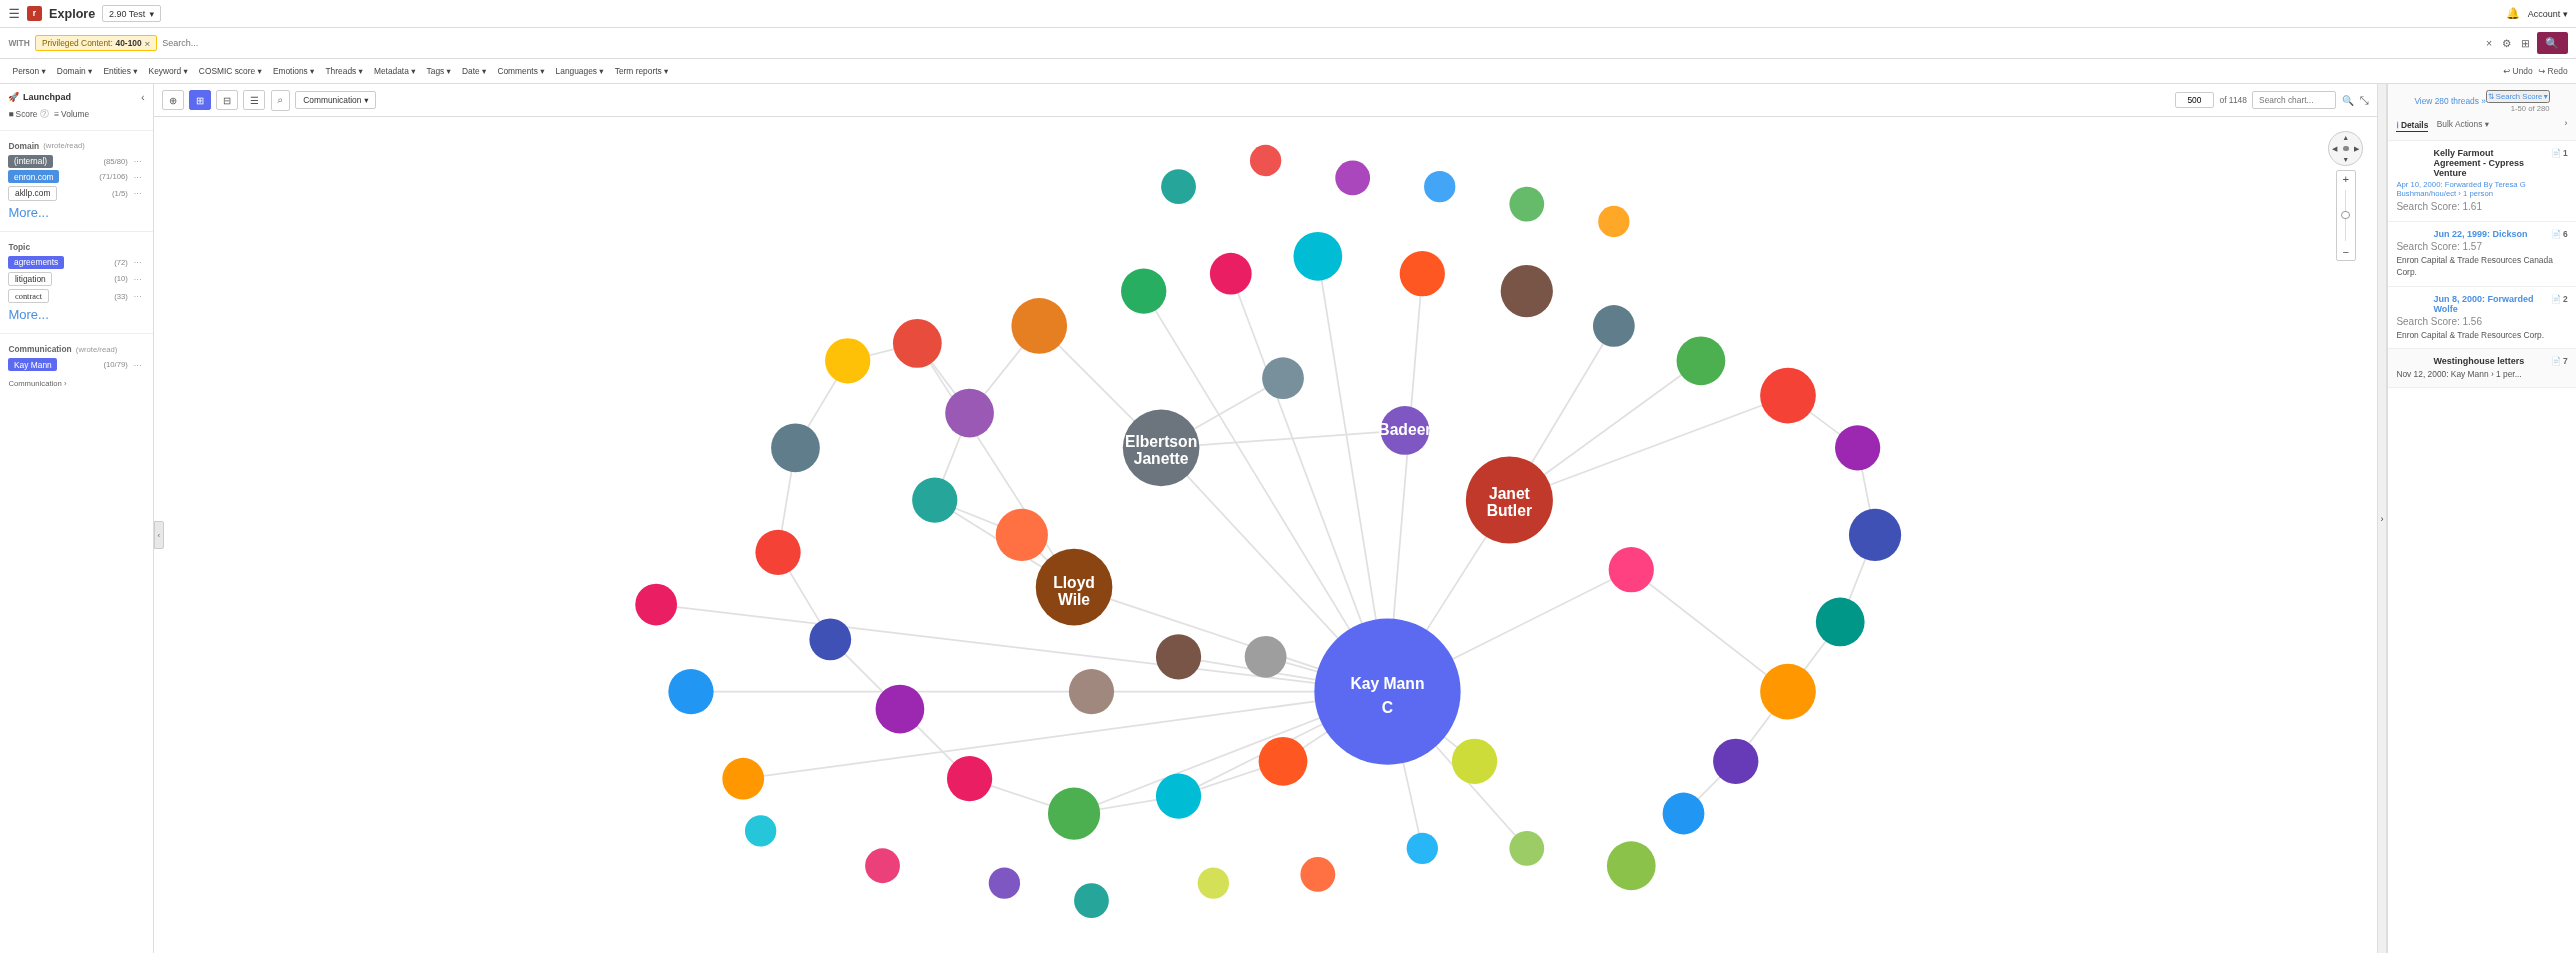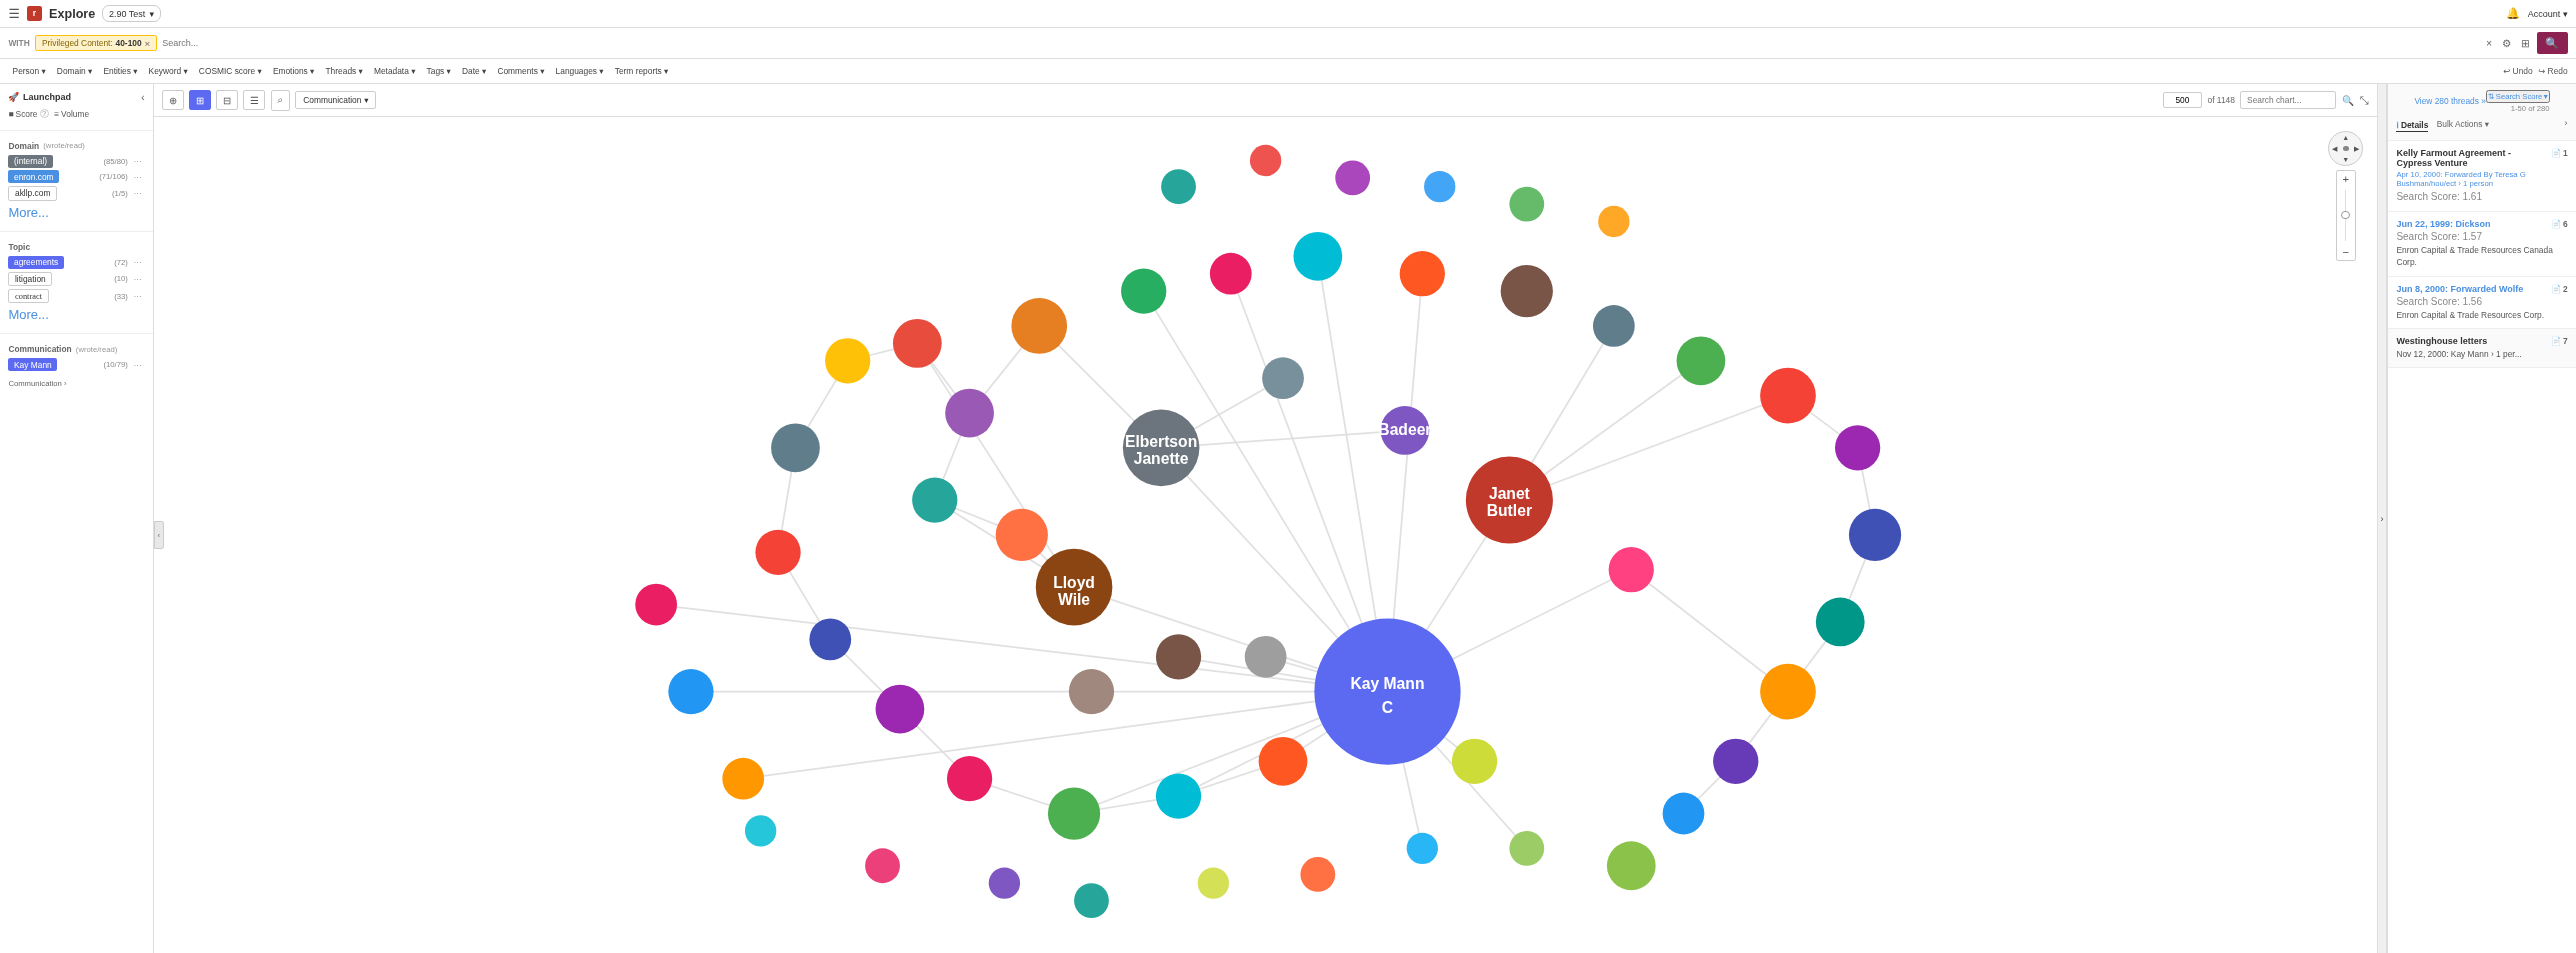--- a/index.html
+++ b/index.html
@@ -3,21 +3,21 @@
   <meta charset="utf-8">
   <style>
     * { box-sizing: border-box; margin: 0; padding: 0; }
     body { font-family: -apple-system, BlinkMacSystemFont, 'Segoe UI', Arial, sans-serif; font-size: 9px; background: #f5f5f5; color: #333; overflow: hidden; }
 
     
     .top-bar { display: flex; align-items: center; background: #fff; border-bottom: 0.7px solid #ddd; padding: 0 8.4px; height: 28px; gap: 7px; }
     .hamburger-icon { font-size: 12.6px; cursor: pointer; color: #555; }
     .logo-icon { width: 15.4px; height: 15.4px; background: #c0392b; border-radius: 2.1px; display: flex; align-items: center; justify-content: center; color: white; font-weight: bold; font-size: 8.4px; }
     .app-title { font-size: 12.6px; font-weight: 600; color: #333; }
-    .project-selector { border: 0.7px solid #ccc; border-radius: 7px; padding: 2.1px 5.6px; font-size: 9px; background: #fff; cursor: pointer; display: flex; align-items: center; gap: 4.2px; }
+    .project-selector { border: 0.7px solid #ccc; border-radius: 2px; padding: 2.1px 5.6px; font-size: 9px; background: #fff; cursor: pointer; display: flex; align-items: center; gap: 4.2px; }
     .top-bar-spacer { flex: 1; }
     .bell-icon { color: #777; font-size: 11.2px; cursor: pointer; }
     .account-btn { font-size: 9px; color: #333; cursor: pointer; display: flex; align-items: center; gap: 2.8px; }
 
     
     .search-bar { display: flex; align-items: center; background: #fff; border-bottom: 0.7px solid #ddd; padding: 4.2px 8.4px; gap: 5.6px; height: 31px; }
     .with-label { font-size: 8.4px; color: #888; font-weight: 600; }
     .privilege-badge { background: #fff3cd; border: 0.7px solid #ffc107; border-radius: 2.1px; padding: 1.4px 5.6px; font-size: 8.4px; color: #856404; display: flex; align-items: center; gap: 2.8px; }
     .privilege-badge strong { color: #333; }
     .badge-close { cursor: pointer; color: #666; font-size: 9.8px; }
@@ -63,21 +63,21 @@
 
     
     .center-panel { flex: 1; display: flex; flex-direction: column; background: #fafafa; overflow: hidden; }
     .chart-toolbar { display: flex; align-items: center; padding: 5.6px 8.4px; gap: 5.6px; background: #fff; border-bottom: 0.7px solid #ddd; }
     .chart-tool-btn { background: none; border: 0.7px solid #ccc; border-radius: 2.1px; padding: 3.5px 5.6px; cursor: pointer; font-size: 9.8px; color: #555; }
     .chart-tool-btn.active { background: #5b6af0; color: white; border-color: #5b6af0; }
     .view-mode-selector { border: 0.7px solid #ccc; border-radius: 2.1px; padding: 2.8px 7px; font-size: 8.4px; background: white; cursor: pointer; display: flex; align-items: center; gap: 2.8px; }
     .chart-spacer { flex: 1; }
     .pagination-input { border: 0.7px solid #ccc; border-radius: 2.1px; padding: 2.1px 4.2px; width: 39px; text-align: center; font-size: 8.4px; }
     .of-label { font-size: 8.4px; color: #666; }
-    .chart-search { border: 0.7px solid #ccc; border-radius: 2.1px; padding: 2.8px 5.6px; font-size: 8.4px; width: 96px; }
+    .chart-search { border: 0.7px solid #ccc; border-radius: 2.1px; padding: 2.8px 5.6px; font-size: 8.4px; width: 84px; }
     .chart-search-btn { background: none; border: none; cursor: pointer; color: #666; font-size: 9.8px; }
     .expand-btn { background: none; border: none; cursor: pointer; color: #666; font-size: 11.2px; }
 
     
     .graph-area { flex: 1; position: relative; overflow: hidden; background: white; }
     .graph-svg { width: 100%; height: 100%; }
 
     
     .nav-controls { position: absolute; top: 14px; right: 14px; display: flex; flex-direction: column; align-items: center; gap: 0; }
 
@@ -89,21 +89,21 @@
     .search-score-btn { font-size: 7.7px; color: #4a90e2; display: flex; align-items: center; gap: 1.4px; cursor: pointer; }
     .pagination-info { font-size: 7.7px; color: #888; }
     .right-panel-tabs { display: flex; gap: 8.4px; margin-bottom: 2.8px; }
     .right-tab { font-size: 8.4px; cursor: pointer; padding: 1.4px 0; color: #666; }
     .right-tab.active { color: #333; font-weight: 600; border-bottom: 1.4px solid #333; }
     .right-panel-expand { cursor: pointer; color: #666; font-size: 9.8px; }
 
     
     .thread-list { flex: 1; overflow-y: auto; }
     .thread-item { padding: 7px 8.4px; border-bottom: 0.7px solid #eee; cursor: pointer; }
-    .thread-title { font-size: 9px; font-weight: 600; color: #333; margin-bottom: 2.1px; display: flex; align-items: flex-start; justify-content: flex-start; gap: 16px; }
+    .thread-title { font-size: 9px; font-weight: 600; color: #333; margin-bottom: 2.1px; display: flex; align-items: flex-start; justify-content: flex-start; gap: 16px; margin-left: 37px; }
     .thread-title-text { flex: 1; }
     .thread-page-icon { font-size: 8.4px; color: #666; white-space: nowrap; display: flex; align-items: center; gap: 1.4px; }
     .thread-date { font-size: 7.7px; color: #4a90e2; margin-bottom: 2.1px; cursor: pointer; }
     .thread-score { font-size: 10px; color: #888; margin-bottom: 2.8px; }
     .thread-snippet { font-size: 8.4px; color: #555; line-height: 1.4; }
 
     .right-panel-wrapper { position: relative; display: flex; }
 
     .graph-node-label { font-size: 9px; text-anchor: middle; dominant-baseline: middle; fill: white; font-weight: bold; pointer-events: none; }
   </style>

